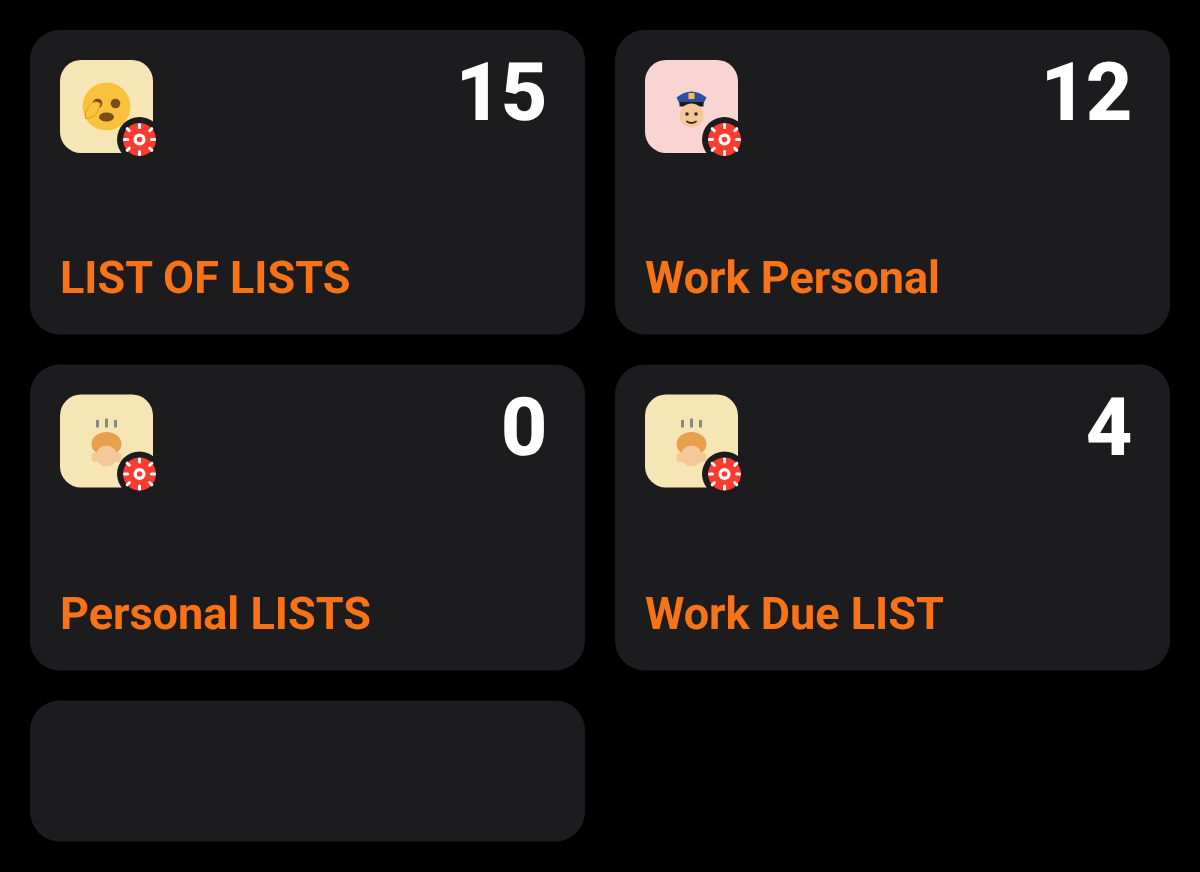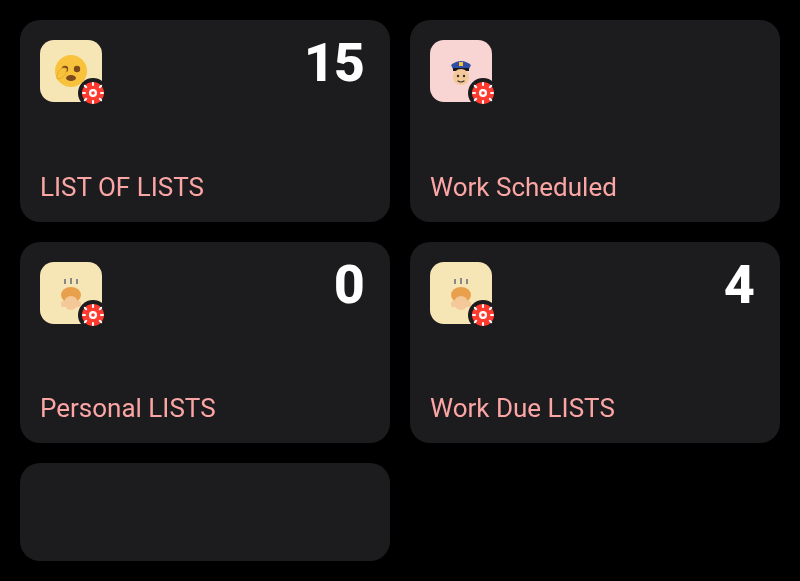--- a/index.html
+++ b/index.html
@@ -68,23 +68,23 @@
   }
   .count {
     color: #ffffff;
     font-size: 54px;
     font-weight: 800;
     letter-spacing: -1px;
     line-height: 1;
     margin-top: -4px;
   }
   .label {
-    color: #fca5a5;
-    font-size: 26px;
-    font-weight: 400;
+    color: #f97316;
+    font-size: 30px;
+    font-weight: 700;
     margin-top: 12px;
     white-space: nowrap;
   }
   svg { display:block; }
 </style>
 </head>
 <body>
 
 <div class="grid">
 
@@ -148,22 +148,23 @@
                 <rect x="3.5" y="3.5" width="2" height="4" rx="1" transform="rotate(-45 4.5 5.5)"></rect>
                 <rect x="18.5" y="16.5" width="2" height="4" rx="1" transform="rotate(-45 19.5 18.5)"></rect>
                 <rect x="3.5" y="16.5" width="2" height="4" rx="1" transform="rotate(45 4.5 18.5)"></rect>
                 <rect x="18.5" y="3.5" width="2" height="4" rx="1" transform="rotate(45 19.5 5.5)"></rect>
               </g>
               <circle cx="12" cy="12" r="1.8" fill="#ff3b30"></circle>
             </svg>
           </span>
         </div>
       </div>
-    </div>
-    <div class="label">Work Scheduled</div>
+      <div class="count">12</div>
+    </div>
+    <div class="label">Work Personal</div>
   </div>
 
   <div class="card">
     <div class="card-top">
       <div class="icon-wrap icon-bg-cream">
         <svg viewBox="0 0 40 40" width="40" height="40">
           <rect x="13" y="6" width="2" height="5" fill="#888"></rect>
           <rect x="19" y="5" width="2" height="6" fill="#888"></rect>
           <rect x="25" y="6" width="2" height="5" fill="#888"></rect>
           <ellipse cx="20" cy="22" rx="10" ry="8" fill="#e8a04c"></ellipse>
@@ -223,20 +224,20 @@
                 <rect x="3.5" y="16.5" width="2" height="4" rx="1" transform="rotate(45 4.5 18.5)"></rect>
                 <rect x="18.5" y="3.5" width="2" height="4" rx="1" transform="rotate(45 19.5 5.5)"></rect>
               </g>
               <circle cx="12" cy="12" r="1.8" fill="#ff3b30"></circle>
             </svg>
           </span>
         </div>
       </div>
       <div class="count">4</div>
     </div>
-    <div class="label">Work Due LISTS</div>
+    <div class="label">Work Due LIST</div>
   </div>
 
 
   <div class="card">
   </div>
 
 </div>
 
 </body></html>

